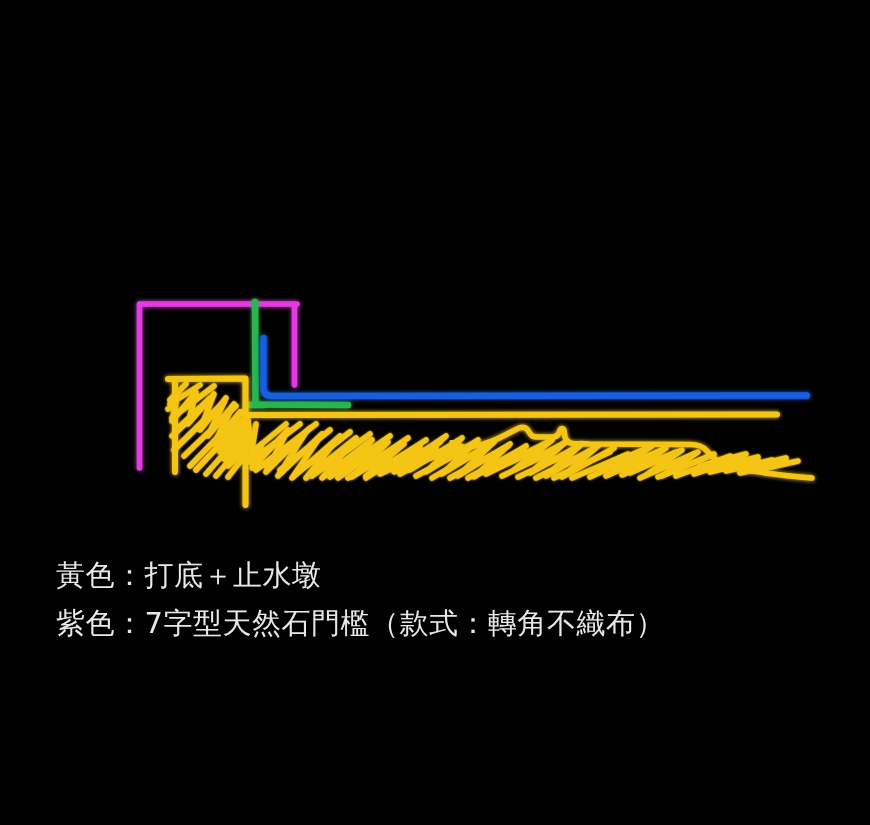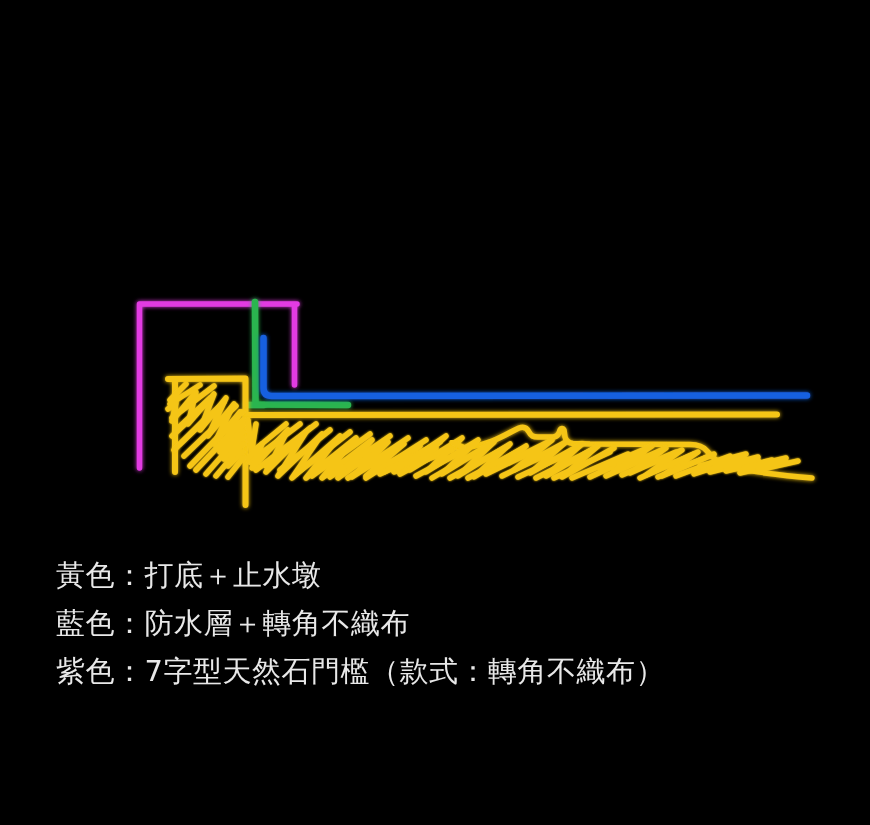--- a/index.html
+++ b/index.html
@@ -143,17 +143,16 @@
       <path d="M744 468 L786 458 M758 470 L798 461"></path>
     </g>
 
     <g filter="url(#glowTiny)">
       <path d="M452 442 L463 447" stroke="#F5C518" stroke-width="5" stroke-linecap="round" fill="none"></path>
     </g>
   </svg>
 
   <div id="legend-block">
     <div class="legend-line">黃色：打底＋止水墩</div>
-    <div class="legend-line">藍色：防水層＋轉角不織布</div>
     <div class="legend-line">紫色：7字型天然石門檻（款式：轉角不織布）</div>
   </div>
 
 </div>
 
 </body></html>

